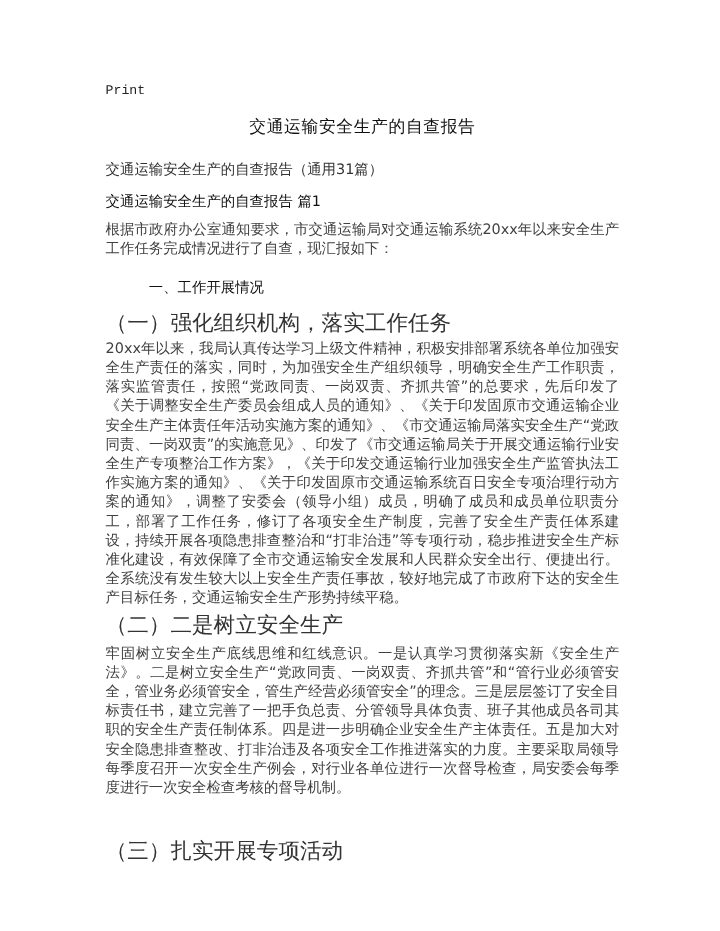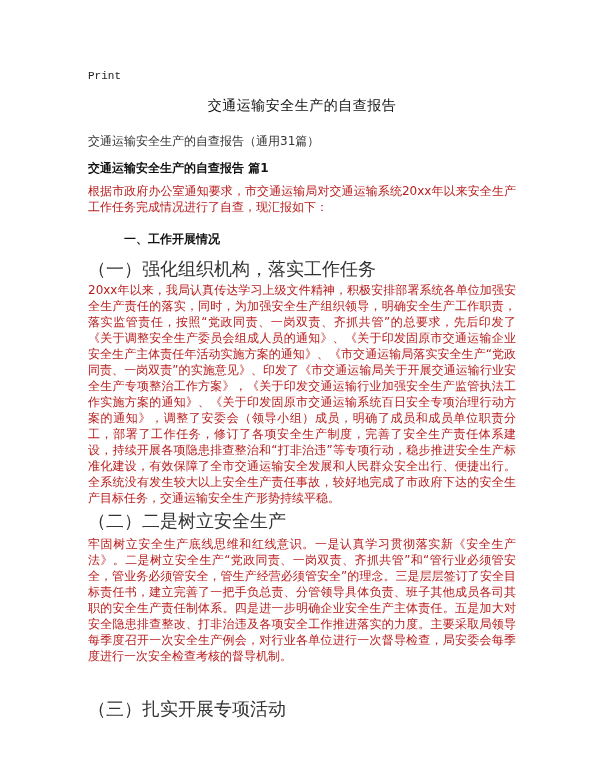--- a/index.html
+++ b/index.html
@@ -45,36 +45,36 @@
       position: absolute;
       top: 133px;
       left: 0;
       font-size: 12px;
       color: #333;
     }
     .section-head {
       position: absolute;
       left: 0;
       font-size: 12px;
-      font-weight: bold;
+      font-weight: normal;
       color: #111;
     }
     .sub-head {
       position: absolute;
       left: 0;
       font-size: 18px;
       color: #333;
     }
     .para {
       position: absolute;
       left: 0;
       width: 428px;
       font-size: 12px;
       line-height: 16px;
-      color: #b91c1c;
+      color: #404040;
       text-align: justify;
       word-break: break-all;
     }
   </style>
 </head>
 <body>
 
 <div class="page">
   <div class="print-label">Print</div>
 

